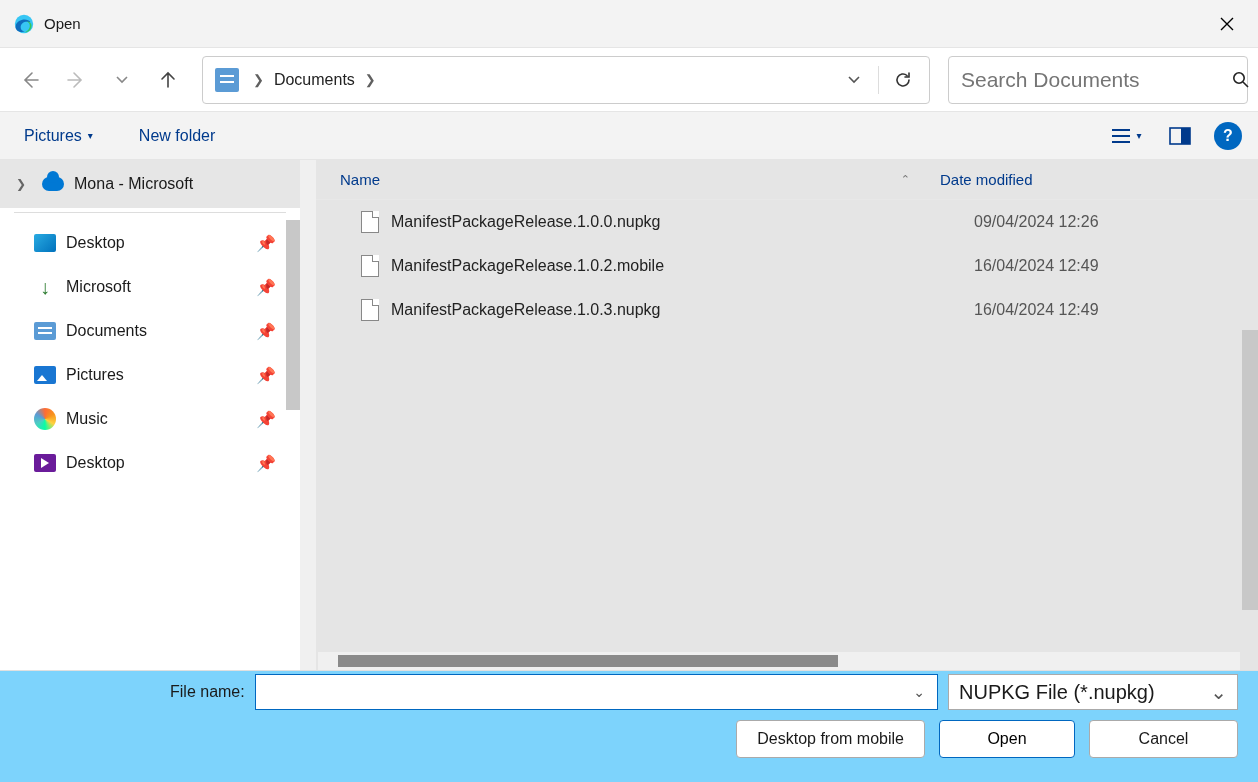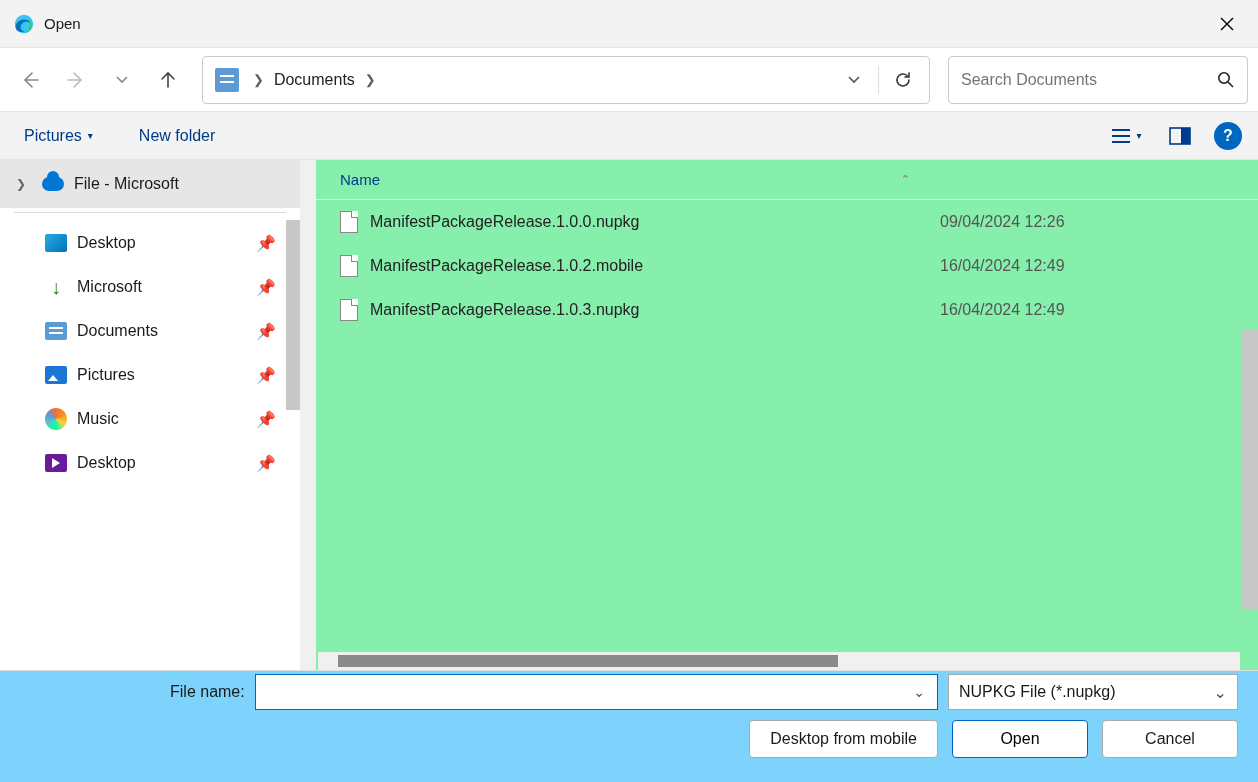--- a/index.html
+++ b/index.html
@@ -96,21 +96,21 @@
     .searchbox {
       width: 300px;
       height:48px;
       border:1px solid #ccc;
       border-radius:4px;
       margin-left:12px;
       display:flex;align-items:center;
       padding:0 12px;
     }
     .searchbox input {
-      border:none;outline:none;font-size:16px;color:#0f172a;flex:1;background:transparent;
+      border:none;outline:none;font-size:21px;color:#0f172a;flex:1;background:transparent;
     }
     .searchbox .search-icon { color:#222; }
 
     
     .toolbar {
       height:48px;
       background:#f3f3f3;
       display:flex;align-items:center;
       padding:0 16px;
       border-bottom:1px solid #e5e5e5;
@@ -157,21 +157,21 @@
       gap:10px;
       cursor:pointer;
     }
     .tree-item.selected { background:#e6e6e6; }
     .tree-item .expand { width:16px;color:#666;font-size:12px; }
     .sidebar hr {
       border:none;border-top:1px solid #ddd;margin:4px 14px 8px 14px;
     }
     .quick-item {
       display:flex;align-items:center;height:44px;
-      padding-left:45px; font-size:16px; gap:10px;
+      padding-left:34px; font-size:16px; gap:10px;
       cursor:pointer;
     }
     .quick-item .pin { margin-left:auto; margin-right:24px; color:#888; }
     .sidebar-scrollbar {
       position:absolute;right:0;top:60px;width:14px;height:190px;background:#c8c8c8;
     }
 
     
     .cloud-icon {
       width:22px;height:14px;background:#0078d4;border-radius:7px;position:relative;
@@ -195,38 +195,38 @@
       background:conic-gradient(#ff6b35,#f7931e,#ffd23f,#06ffa5,#4ecdc4,#5b9bd5,#ff6b35);}
     .ficon.videos{background:#6a1b9a;border-radius:2px;position:relative;}
     .ficon.videos::after{content:"";position:absolute;left:7px;top:4px;
       border-left:8px solid #fff;border-top:5px solid transparent;border-bottom:5px solid transparent;}
 
     
     .filepane {
       flex:1;
       display:flex;flex-direction:column;
       position:relative;
-      background:#86efac;
+      background:#e5e5e5;
     }
     .left-gutter-bar{
       position:absolute;left:0;top:0;width:16px;bottom:0;background:#f0f0f0;
     }
     .list-header {
       display:flex;align-items:center;height:40px;
       border-bottom:1px solid #e8e8e8;
       font-size:15px;color:#003a8c;
       padding-left:40px;
     }
     .col-name{width:600px;display:flex;align-items:center;gap:8px;}
     .col-name .sort{margin-left:auto;margin-right:30px;color:#777;font-size:11px;}
     .col-date{flex:1;}
     .list-body{flex:1;overflow:hidden;}
     .file-row {
       display:flex;align-items:center;height:44px;
-      padding-left:40px;font-size:16px;color:#222;
+      padding-left:61px;font-size:16px;color:#222;gap:13px;
     }
     .file-row .name-cell{width:600px;display:flex;align-items:center;gap:12px;}
     .file-row .date-cell{flex:1;color:#555;}
     .file-icon{
       width:18px;height:22px;border:1px solid #888;background:#fff;position:relative;
     }
     .file-icon::before{
       content:"";position:absolute;top:-1px;right:-1px;width:6px;height:6px;
       background:#fff;border-left:1px solid #888;border-bottom:1px solid #888;
     }
@@ -250,30 +250,30 @@
     .footrow.first{padding-left:150px;}
     .filename-label{font-size:16px;}
     .filename-field{
       flex:1;height:36px;border:1px solid #0067c0;background:#fff;
       display:flex;align-items:center;padding-right:6px;
     }
     .filename-field input{flex:1;border:none;outline:none;padding:0 8px;font-size:15px;background:transparent;}
     .filename-field .dd{color:#555;padding:0 6px;}
     .filter-select{
       width:290px;height:36px;border:1px solid #aaa;background:#fff;
-      display:flex;align-items:center;padding:0 10px;font-size:16px;
+      display:flex;align-items:center;padding:0 10px;font-size:20px;
     }
     .filter-select .dd{margin-left:auto;color:#555;}
     .footrow.second{justify-content:flex-end;gap:14px;}
     .btn{
       height:38px;padding:0 20px;border:1px solid #aaa;background:#fff;border-radius:4px;
       font-size:16px;display:flex;align-items:center;justify-content:center;cursor:pointer;
     }
     .btn.primary{border-color:#0067c0;color:#000;width:136px;}
-    .btn.cancel{width:136px;}
+    .btn.cancel{width:149px;}
     .btn.upload{}
 
     svg{display:block;}
   </style>
 </head>
 <body>
 
 <div class="titlebar">
   <span class="app-icon">
     <svg viewBox="0 0 24 24">
@@ -369,21 +369,21 @@
     </div>
   </div>
 </div>
 
 <div class="main">
 
   <div class="sidebar">
     <div class="tree-item selected">
       <span class="expand">❯</span>
       <span class="cloud-icon"></span>
-      <span>File - Microsoft</span>
+      <span>Mona - Microsoft</span>
     </div>
     <hr>
     <div class="quick-item">
       <span class="ficon desktop"></span>
       <span>Desktop</span>
       <span class="pin">📌</span>
     </div>
     <div class="quick-item">
       <span class="ficon downloads">↓</span>
       <span>Microsoft</span>
@@ -411,20 +411,23 @@
     </div>
     <div class="sidebar-scrollbar"></div>
   </div>
 
   <div class="filepane">
     <div class="left-gutter-bar"></div>
     <div class="list-header">
       <div class="col-name">
         <span>Name</span>
         <span class="sort">⌃</span>
+      </div>
+      <div class="col-date">
+        <span>Date modified</span>
       </div>
     </div>
     <div class="list-body">
       <div class="file-row">
         <div class="name-cell">
           <span class="file-icon"></span>
           <span>ManifestPackageRelease.1.0.0.nupkg</span>
         </div>
         <div class="date-cell">09/04/2024 12:26</div>
       </div>

